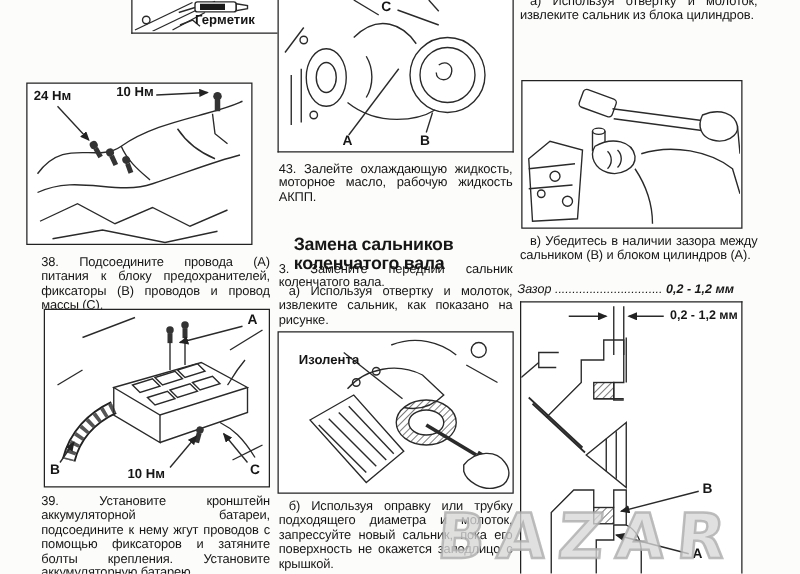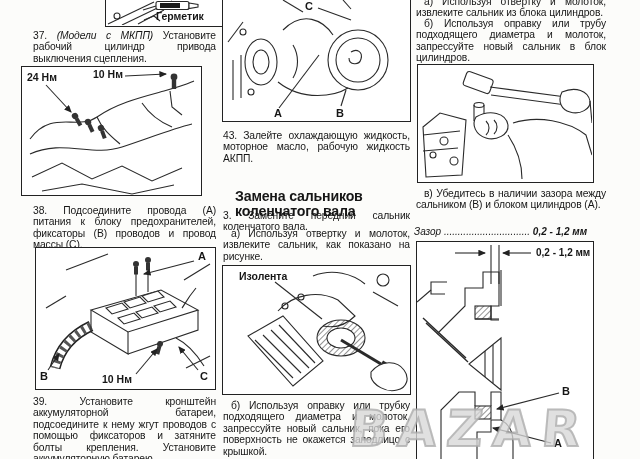--- a/index.html
+++ b/index.html
@@ -60,21 +60,20 @@
       <g>
         <rect x="50" y="1.5" width="33" height="8" rx="2" fill="#fff"></rect>
         <rect x="54" y="3" width="20" height="5" fill="#1a1a1a" stroke="none"></rect>
         <path d="M83,3 l9,1.5 v2.5 l-9,1.5 z" fill="#fff"></path>
       </g>
       <path d="M50,6 L37,10"></path>
     </svg>
     <span class="flabel" style="left:50px;top:11px">Герметик</span>
   </div>
 
-  <p class="t" style="left:33px;top:30px;width:183px"><span>37. </span><i>(Модели с МКПП)</i><span> Установите рабочий цилиндр привода выключения сцепления.</span></p>
 
   <div class="fig" style="left:21px;top:66px;width:181px;height:130px">
     <svg width="178" height="131" viewBox="0 0 178 131" fill="none" stroke="#2a2a2a" stroke-width="1.1">
       <defs>
         <marker id="ah2" markerWidth="7" markerHeight="6" refX="6" refY="3" orient="auto">
           <path d="M0,0 L7,3 L0,6 z" fill="#222" stroke="none"></path>
         </marker>
       </defs>
       <path d="M8,72 C30,42 55,64 75,50 S120,30 142,24 S165,17 172,14"></path>
       <path d="M8,87 C40,72 70,90 100,80 S150,62 170,57"></path>
@@ -218,27 +217,26 @@
       <circle cx="160" cy="14" r="6"></circle>
         <path d="M150,26 L175,40"></path>
       <path d="M142,72 a24,18 0 1,0 -48,0 a24,18 0 1,0 48,0 M132,72 a14,10 0 1,1 -28,0 a14,10 0 1,1 28,0" fill="url(#h5)" fill-rule="evenodd"></path>
       <line x1="118" y1="74" x2="158" y2="98" stroke-width="3"></line>
       <line x1="158" y1="98" x2="181" y2="112" stroke-width="8"></line>
       <line x1="164" y1="99" x2="166" y2="107" stroke="#fff"></line>
       <line x1="171" y1="103" x2="173" y2="111" stroke="#fff"></line>
       <path d="M148,106 C158,94 174,94 181,104 C187,112 184,122 174,124 C163,127 150,119 148,111 Z" fill="#fff"></path>
       <path d="M52,16 L99,53"></path>
     </svg>
-    <span class="flabel" style="left:16px;top:5px">Изолента</span>
+    <span class="flabel" style="left:16px;top:17px">Изолента</span>
   </div>
 
   <p class="t sub" style="left:223px;top:400px;width:187px">б) Используя оправку или трубку подходящего диаметра и молоток, запрессуйте новый сальник, пока его поверхность не окажется заподлицо с крышкой.</p>
 
   <p class="t sub" style="left:416px;top:-4px;width:190px">а) Используя отвертку и молоток, извлеките сальник из блока цилиндров.</p>
-  <p class="t sub" style="left:416px;top:18px;width:190px">б) Используя оправку или трубу подходящего диаметра и молоток, запрессуйте новый сальник в блок цилиндров.</p>
 
   <div class="fig" style="left:417px;top:64px;width:177px;height:119px">
     <svg width="174" height="116" viewBox="0 0 174 116" fill="none" stroke="#2a2a2a" stroke-width="1.1">
       <g>
         <rect x="46" y="10" width="28" height="15" rx="3" transform="rotate(20 60 18)" fill="#fff"></rect>
         <path d="M72,22 L148,32"></path>
           <path d="M73,30 L148,40"></path>
       </g>
       <path d="M144,27 C158,21 170,26 172,36 C173,44 162,50 152,47 C144,45 139,37 144,27 Z" fill="#fff"></path>
       <path d="M172,36 L174,58"></path>

